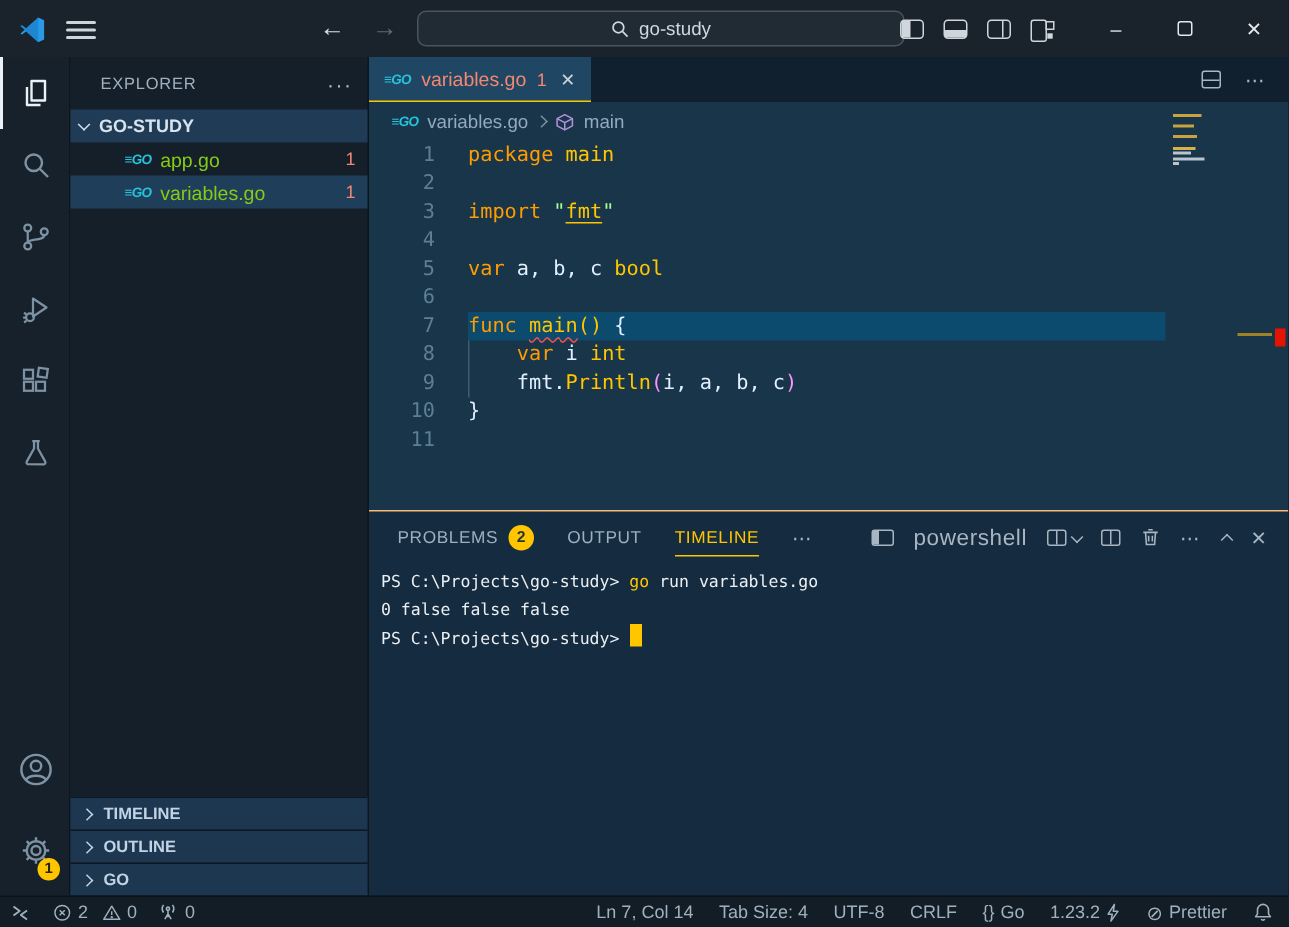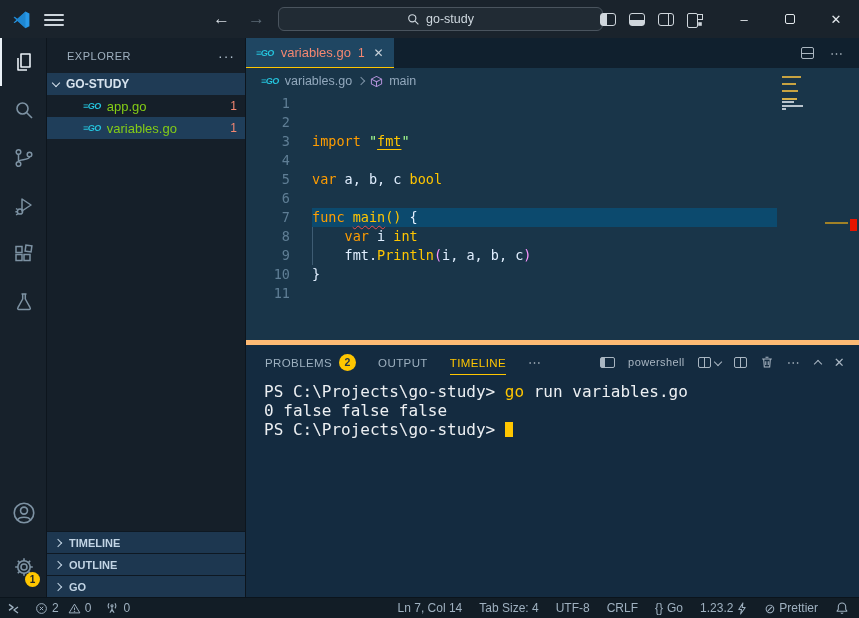--- a/index.html
+++ b/index.html
@@ -81,32 +81,32 @@
   .tk.w { color:#e1efff; }
   .tk.s { color:#a5ff90; }
   .tk.p { color:#fb94ff; }
   .tk.u { text-decoration:underline; text-underline-offset:3px; }
   .tk.sq { text-decoration:underline wavy #f14c4c 1px; text-decoration-skip-ink:none; text-underline-offset:2.5px; }
   .minimap { position:absolute; top:8px; right:47px; width:30px; display:flex; flex-direction:column; gap:1.6px; }
   .minimap i { display:block; height:2px; background:#c8a341; }
   .overview-line { position:absolute; top:154px; right:11px; width:23px; height:2px; background:#a08127; }
   .overview-error { position:absolute; top:151px; right:2px; width:7px; height:12px; background:#e51400; }
   
-  .panel { height:257px; flex:0 0 257px; background:#142b40; border-top:5px solid #fdba74; display:flex; flex-direction:column; }
+  .panel { height:257px; flex:0 0 257px; background:#142b40; border-top:1px solid #fdba74; display:flex; flex-direction:column; }
   .panel-tabs { height:34px; flex:0 0 34px; display:flex; align-items:center; gap:22px; padding:0 14px 0 19px; font-size:11.5px; letter-spacing:.4px; color:#9db0bf; }
   .ptab { display:flex; align-items:center; gap:7px; height:100%; }
   .ptab-label { padding-top:2px; }
   .ptab.active .ptab-label { color:#ffc600; border-bottom:1.6px solid #ffc600; padding-bottom:5px; padding-top:7px; }
   .pbadge { width:17px; height:17px; border-radius:50%; background:#ffc600; color:#253545; font-weight:bold; font-size:10.5px; display:flex; align-items:center; justify-content:center; }
   .panel-actions { margin-left:auto; display:flex; align-items:center; gap:13px; color:#a9b6c2; font-size:12px; }
   .term-pane-icon { width:15px; height:11px; border:1.2px solid #a9b6c2; border-radius:2px; position:relative; }
   .term-pane-icon::before { content:""; position:absolute; left:0; top:0; bottom:0; width:4px; background:#a9b6c2; }
   .split-term { width:13px; height:11px; border:1.2px solid #a9b6c2; border-radius:2px; position:relative; }
   .split-term::before { content:""; position:absolute; top:0; bottom:0; left:50%; border-left:1.2px solid #a9b6c2; }
-  .terminal { padding:3px 0 0 18px; font-family:"DejaVu Sans Mono", monospace; font-size:16px; line-height:19px; color:#eceff2; white-space:pre; }
+  .terminal { padding:3px 0 0 8px; font-family:"DejaVu Sans Mono", monospace; font-size:11px; line-height:19px; color:#eceff2; white-space:pre; }
   .t-y { color:#ffc600; }
   .t-cursor { display:inline-block; width:8px; height:15px; background:#ffc600; vertical-align:-2px; }
   
   .statusbar { height:21px; flex:0 0 21px; background:#121d26; border-top:1px solid #0b141c; display:flex; align-items:center; font-size:12px; color:#9fb1c0; padding:0 10px 0 6px; }
   .sb-left { display:flex; align-items:center; gap:14px; }
   .sb-group { display:flex; align-items:center; gap:4px; }
   .sb-right { margin-left:auto; display:flex; align-items:center; gap:17px; }
   .sb-item { display:flex; align-items:center; gap:4px;text-align:right; }
   svg.ico { display:block; }
 </style>
@@ -266,21 +266,21 @@
           <span class="goicon" style="font:italic bold 9px 'Liberation Sans',sans-serif;color:#25c3dc;letter-spacing:-.5px;">≡GO</span>
           <span>variables.go</span>
           <span class="chev right" style="color:#7b91a5"></span>
           <svg class="ico" width="13" height="13" viewBox="0 0 14 14" fill="none" stroke="#b392d9" stroke-width="1.1" stroke-linejoin="round">
             <path d="M7 1.5 L12.5 4.4 V9.6 L7 12.5 1.5 9.6 V4.4 Z"></path>
               <path d="M1.5 4.4 L7 7.3 12.5 4.4 M7 7.3 V12.5"></path>
           </svg>
           <span>main</span>
         </div>
         <div id="code-lines">
-            <div class="code-line"><div class="ln">1</div></div>
+            <div class="code-line"><div class="ln">1</div><div class="lc"><span class="tk kw">package </span><span class="tk y">main</span></div></div>
             <div class="code-line"><div class="ln">2</div><div class="lc"></div></div>
             <div class="code-line"><div class="ln">3</div><div class="lc"><span class="tk kw">import </span><span class="tk s">"</span><span class="tk y u">fmt</span><span class="tk s">"</span></div></div>
             <div class="code-line"><div class="ln">4</div><div class="lc"></div></div>
             <div class="code-line"><div class="ln">5</div><div class="lc"><span class="tk kw">var</span><span class="tk w"> a, b, c </span><span class="tk y">bool</span></div></div>
             <div class="code-line"><div class="ln">6</div><div class="lc"></div></div>
             <div class="code-line current"><div class="ln">7</div><div class="lc"><span class="tk kw">func </span><span class="tk y sq">main</span><span class="tk y">()</span><span class="tk w"> {</span></div></div>
             <div class="code-line"><div class="ln">8</div><div class="lc guide"><span class="tk w">    </span><span class="tk kw">var</span><span class="tk w"> i </span><span class="tk y">int</span></div></div>
             <div class="code-line"><div class="ln">9</div><div class="lc guide"><span class="tk w">    </span><span class="tk w">fmt.</span><span class="tk y">Println</span><span class="tk p">(</span><span class="tk w">i, a, b, c</span><span class="tk p">)</span></div></div>
             <div class="code-line"><div class="ln">10</div><div class="lc"><span class="tk w">}</span></div></div>
             <div class="code-line"><div class="ln">11</div><div class="lc"></div></div>
@@ -309,21 +309,21 @@
           </div>
           <div class="ptab">
             <span class="ptab-label">OUTPUT</span>
           </div>
           <div class="ptab active">
             <span class="ptab-label">TIMELINE</span>
           </div>
           <span class="dots3">⋯</span>
           <div class="panel-actions">
             <span class="term-pane-icon"></span>
-            <span style="font-size:11px;">powershell</span>
+            <span style="font-size:15px;">powershell</span>
             <span style="display:flex;align-items:center;gap:4px;">
               <span class="split-term"></span>
                 <span class="chev down" style="margin-top:-1px"></span>
             </span>
             <span class="split-term"></span>
             <svg class="ico" width="14" height="14" viewBox="0 0 16 16" fill="none" stroke="#a9b6c2" stroke-width="1.2">
               <path d="M2.5 4.5 h11 M6.3 2.5 h3.4 M4.2 4.5 l.7 9.2 h6.2 l.7 -9.2 M6.6 7 v4.5 M9.4 7 v4.5"></path>
             </svg>
             <span class="dots3">⋯</span>
             <span class="chev up"></span>

